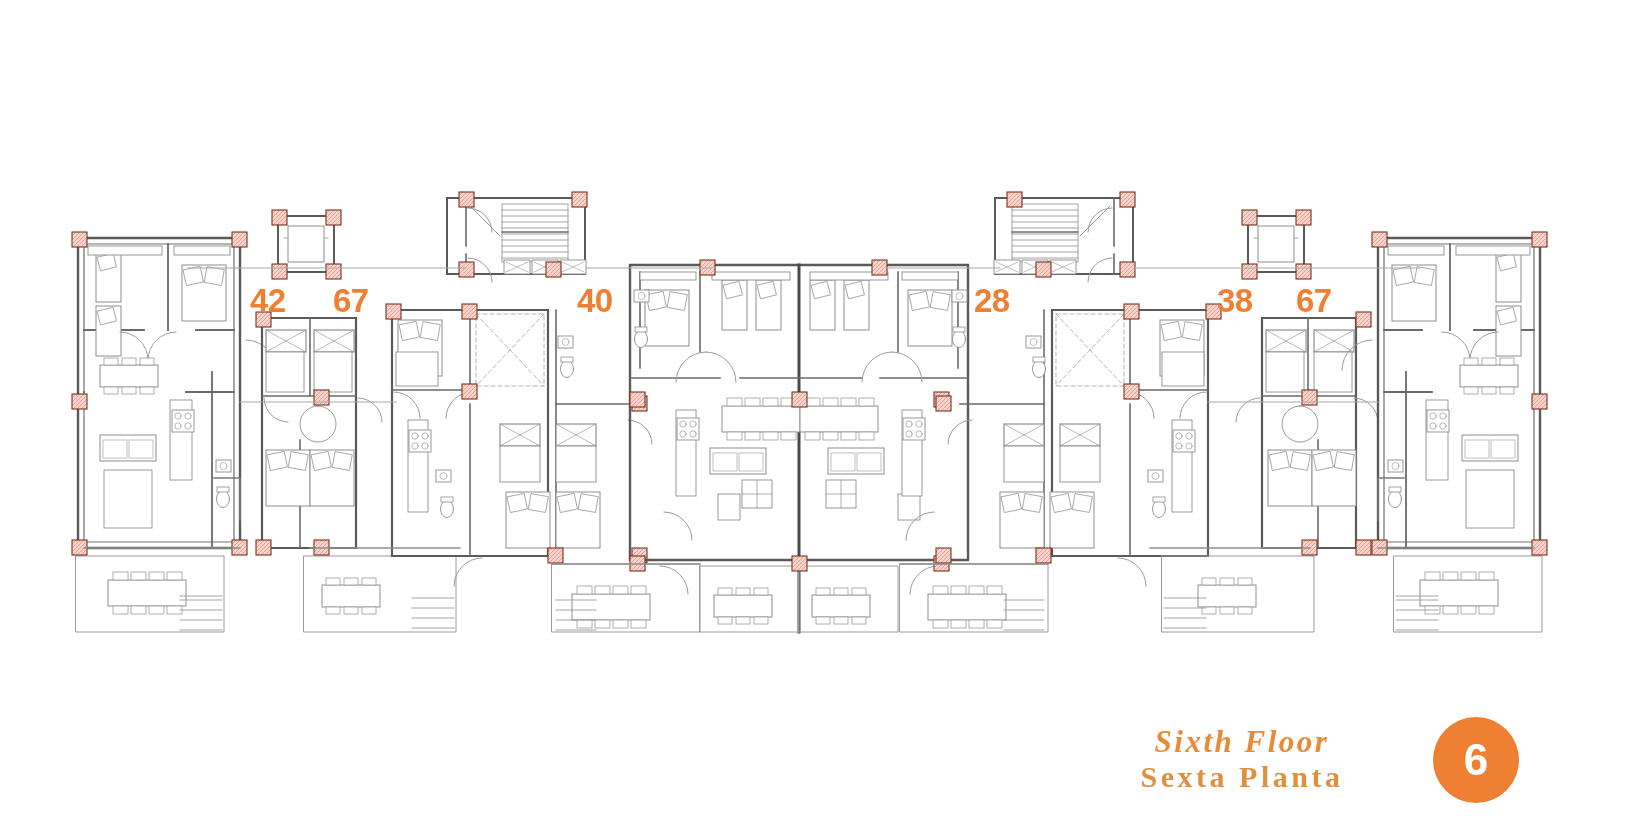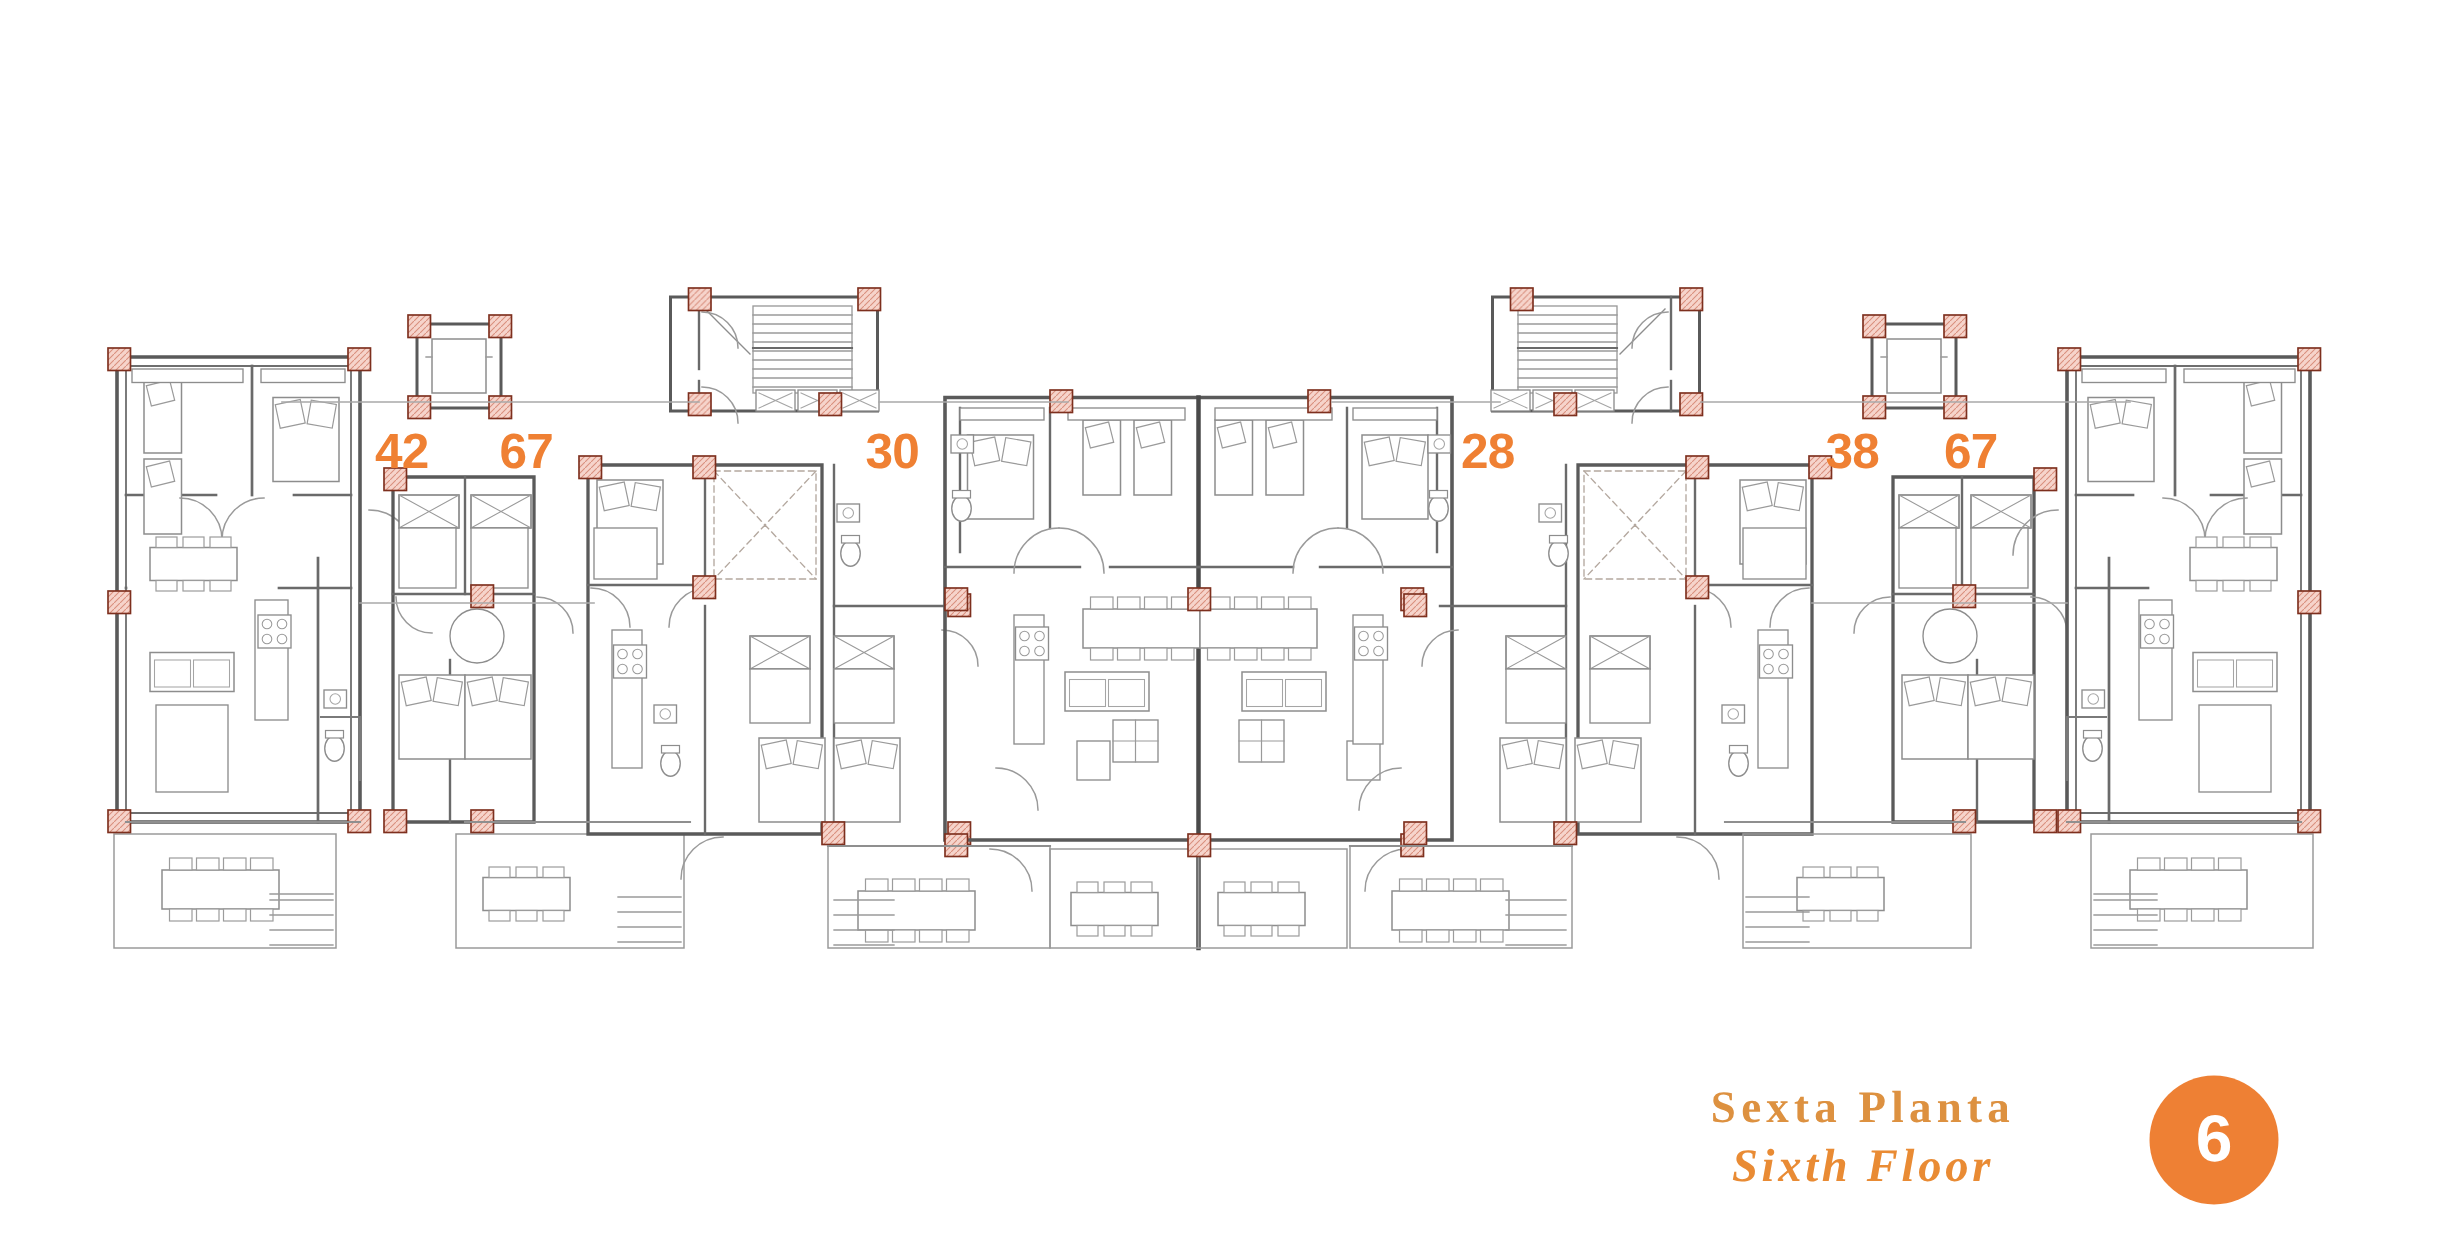--- a/index.html
+++ b/index.html
@@ -719,27 +719,27 @@
         <path d="M900,564 L1048,564"></path>
         <path d="M1150,548 L1310,548"></path>
         <path d="M1378,548 L1534,548"></path>
       </g>
 
     </g>
   </svg>
 
   <div class="unit-label" style="left:250px; top:284px;">42</div>
   <div class="unit-label" style="left:333px; top:284px;">67</div>
-  <div class="unit-label" style="left:577px; top:284px;">30</div>
+  <div class="unit-label" style="left:577px; top:284px;">40</div>
   <div class="unit-label" style="left:974px; top:284px;">28</div>
   <div class="unit-label" style="left:1217px; top:284px;text-align:right;">38</div>
   <div class="unit-label" style="left:1296px; top:284px;">67</div>
 
   <div id="floor-caption">
+    <div id="caption-en">Sixth Floor</div>
     <div id="caption-es">Sexta Planta</div>
-    <div id="caption-en">Sixth Floor</div>
   </div>
 
   <div id="floor-badge">
     <span id="floor-badge-number">6</span>
   </div>
 
 </div>
 
 </body></html>

